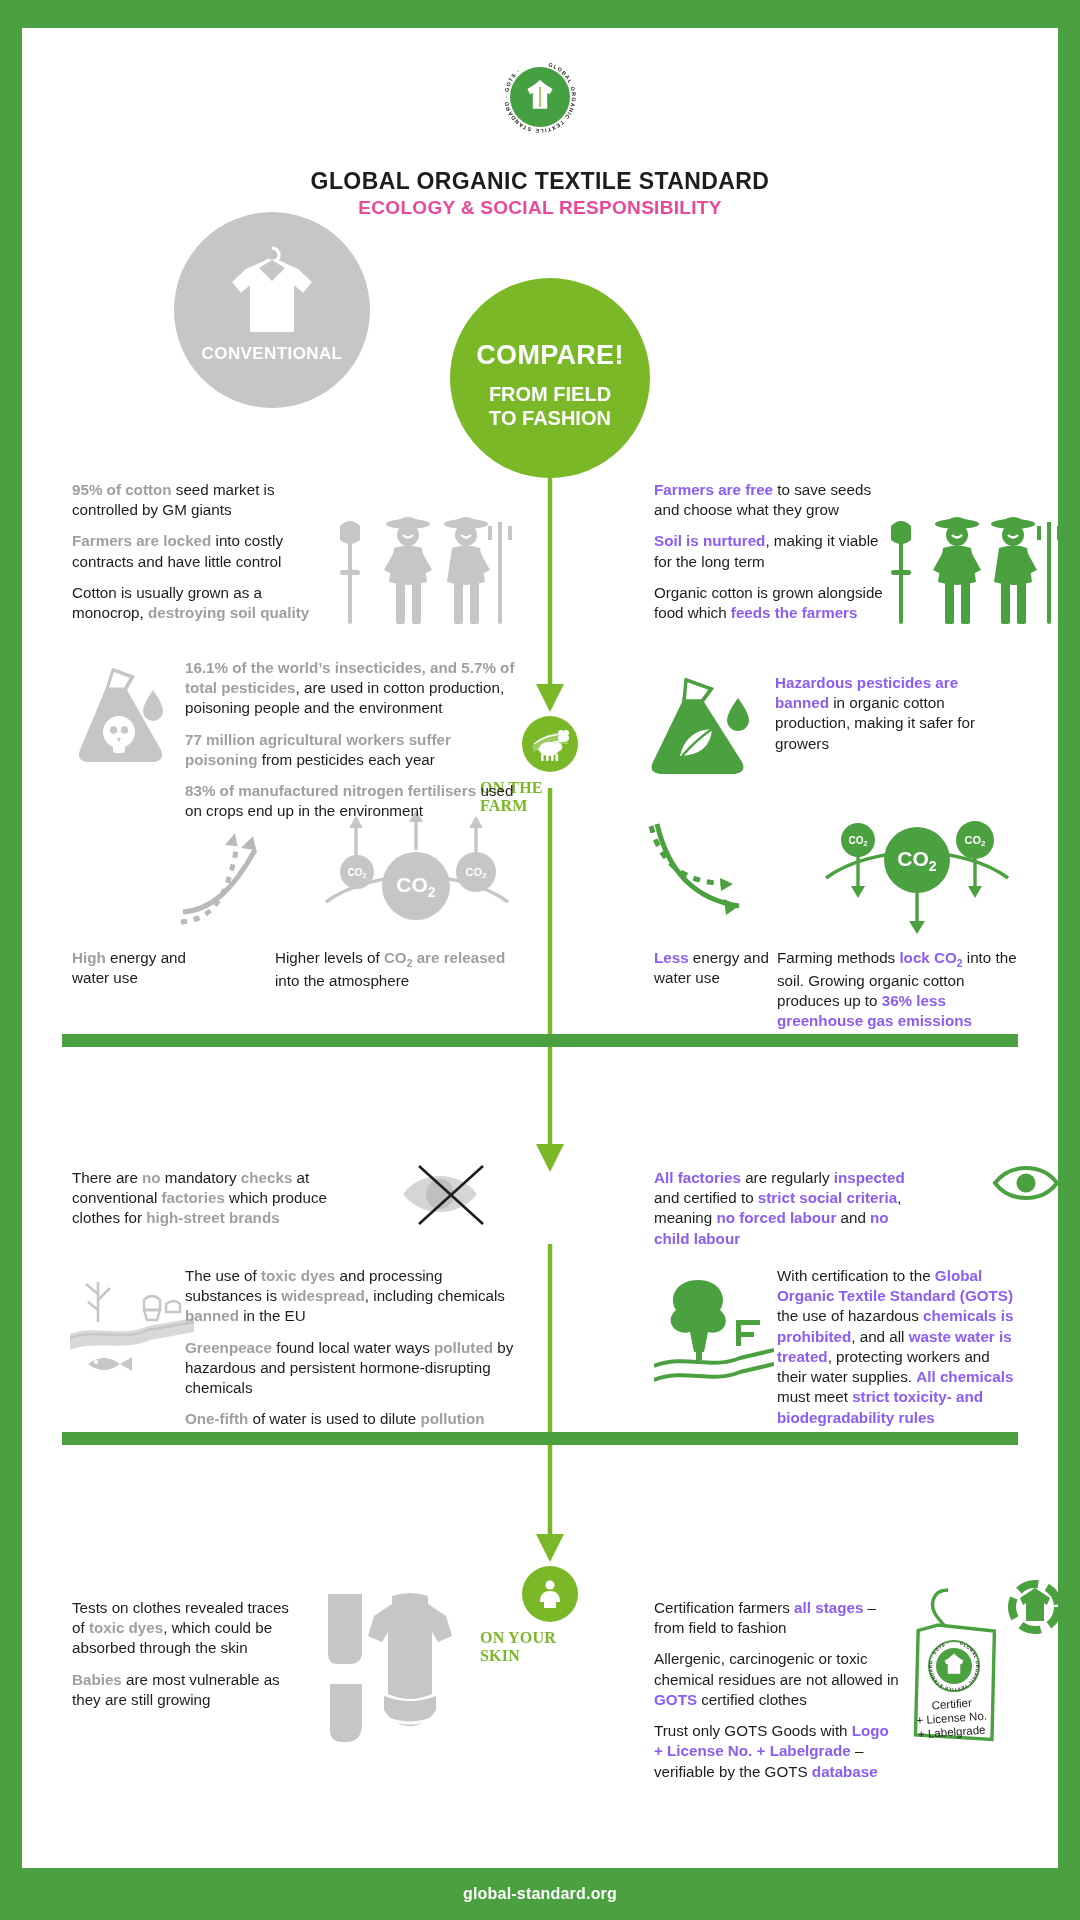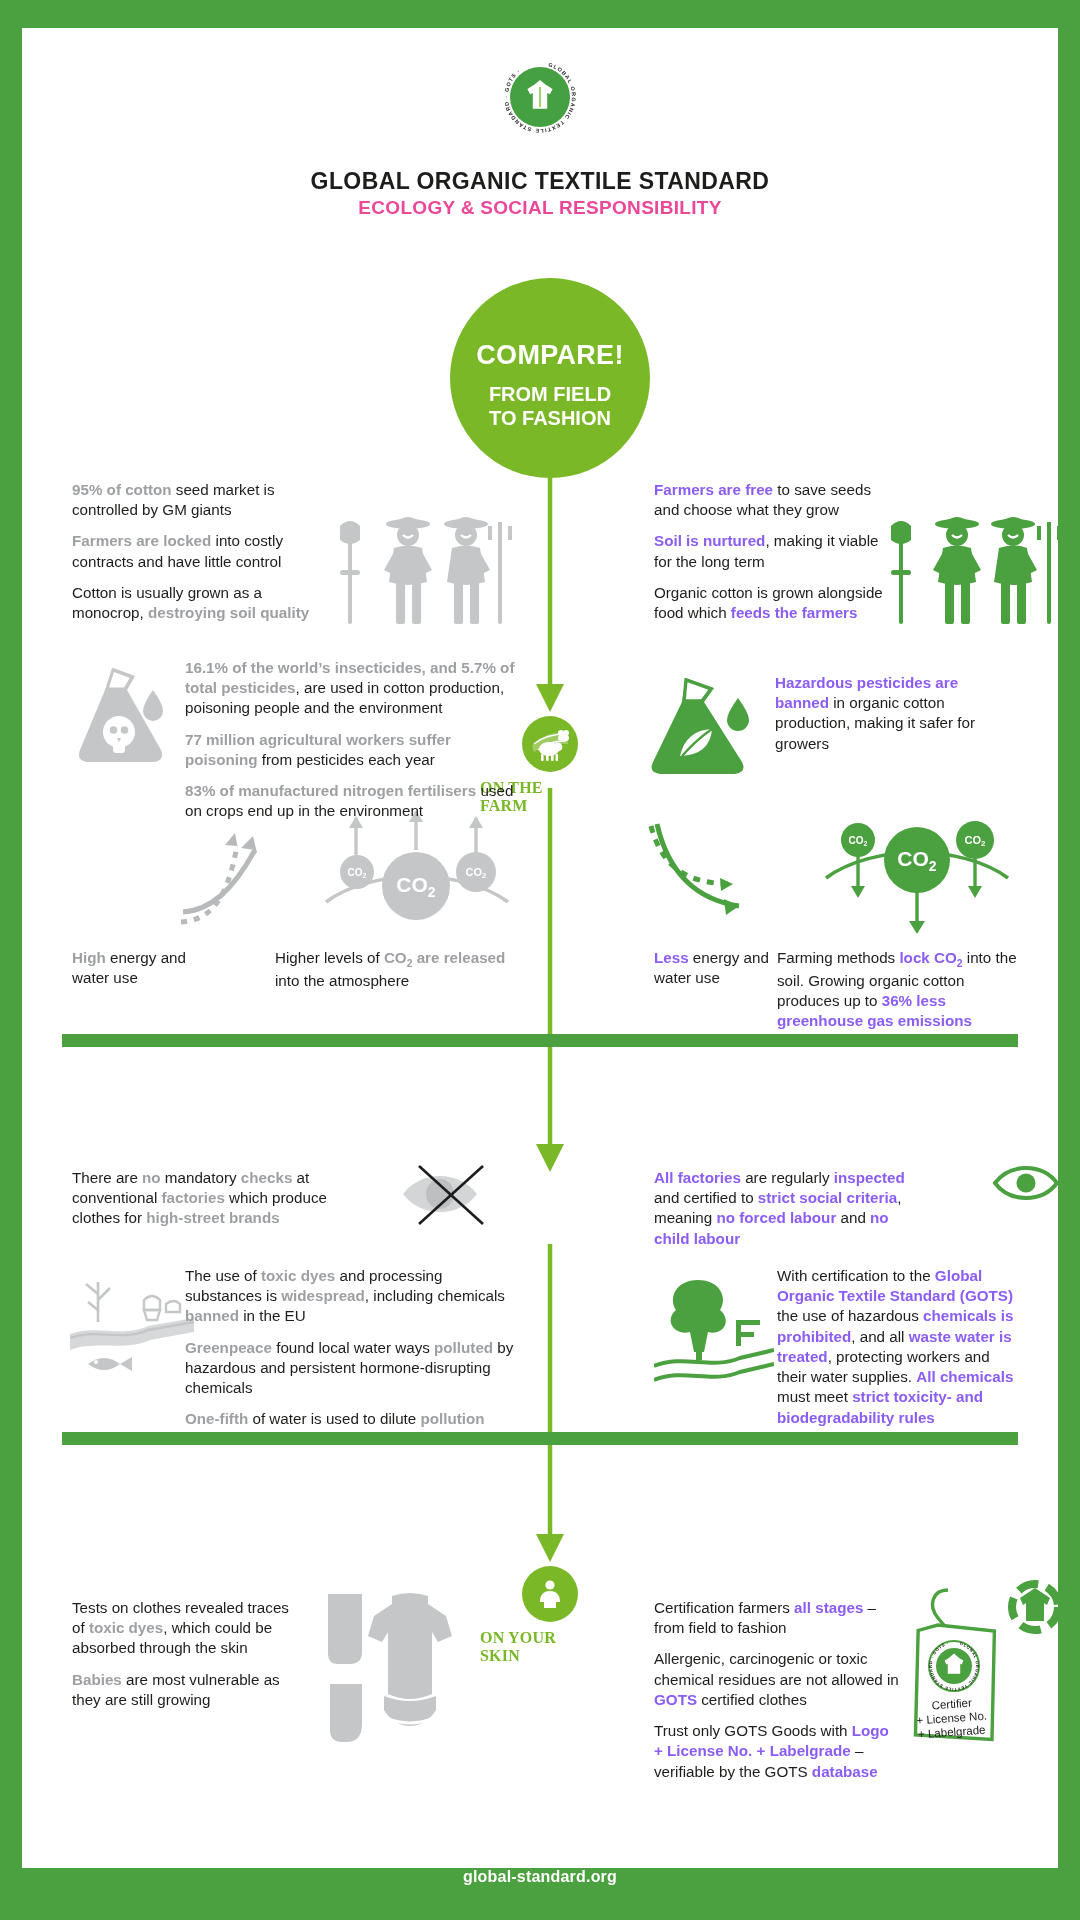--- a/index.html
+++ b/index.html
@@ -116,21 +116,21 @@
   #ill-eye-grey     { left:375px; top:1128px; width:100px; height:75px; }
   #ill-eye-green    { left:970px; top:1130px; width:68px; height:50px; }
   #ill-river-grey   { left:48px;  top:1250px; width:125px; height:110px; }
   #ill-tree-green   { left:632px; top:1248px; width:120px; height:112px; }
   #ill-clothes-grey { left:300px; top:1562px; width:170px; height:170px; }
   #ill-tag-green    { left:880px; top:1556px; width:110px; height:170px; }
   #ill-badge-green  { left:982px; top:1548px; width:62px; height:62px; }
   
   .footer {
     position:absolute; left:0; bottom:0; width:1080px; height:52px;
-    display:flex; justify-content:center;border-radius:8px;
+    display:flex; align-items:center; justify-content:center;border-radius:8px;
   }
   .footer-text { color:#fff; font-weight:bold; font-size:16px; letter-spacing:.2px; }
 </style>
 </head>
 <body>
 
 <div class="page">
   <div class="canvas">
 
     <div class="logo-wrap">
@@ -149,20 +149,28 @@
         <svg class="seal-shirt" viewBox="0 0 40 40">
           <path d="M14 6 L20 1 L26 6 L34 11 L31 17 L28 15.5 L28 33 L12 33 L12 15.5 L9 17 L6 11 Z" fill="#ffffff"></path>
           <path d="M19.1 9 L19.1 31 L20.9 31 L20.9 9 Z" fill="#8cc63f"></path>
           <path d="M20 3.2 L25 8.4 L15 8.4 Z" fill="#ffffff"></path>
         </svg>
       </span>
     </div>
     <div class="title">GLOBAL ORGANIC TEXTILE STANDARD</div>
     <div class="subtitle">ECOLOGY &amp; SOCIAL RESPONSIBILITY</div>
 
+    <div class="bigcircle c-conv">
+      <svg class="circ-icon" viewBox="0 0 96 104">
+        <path d="M48 12 a7 7 0 1 1 -5.5 11.3" fill="none" stroke="#ffffff" stroke-width="3.2"></path>
+        <path d="M43 23.5 L22 33 L8 46 L17 57 L26 49 L26 96 L70 96 L70 49 L79 57 L88 46 L74 33 L53 23.5 Z" fill="#ffffff"></path>
+        <path d="M48 24 L35 32 L48 45 L61 32 Z" fill="#c4c6c8"></path>
+      </svg>
+      <div class="circ-label">CONVENTIONAL</div>
+    </div>
 
 
     <div class="bigcircle c-comp">
       <div class="comp-main">COMPARE!</div>
       <div class="comp-sub">
         <div>FROM FIELD</div>
         <div>TO FASHION</div>
       </div>
     </div>
 

